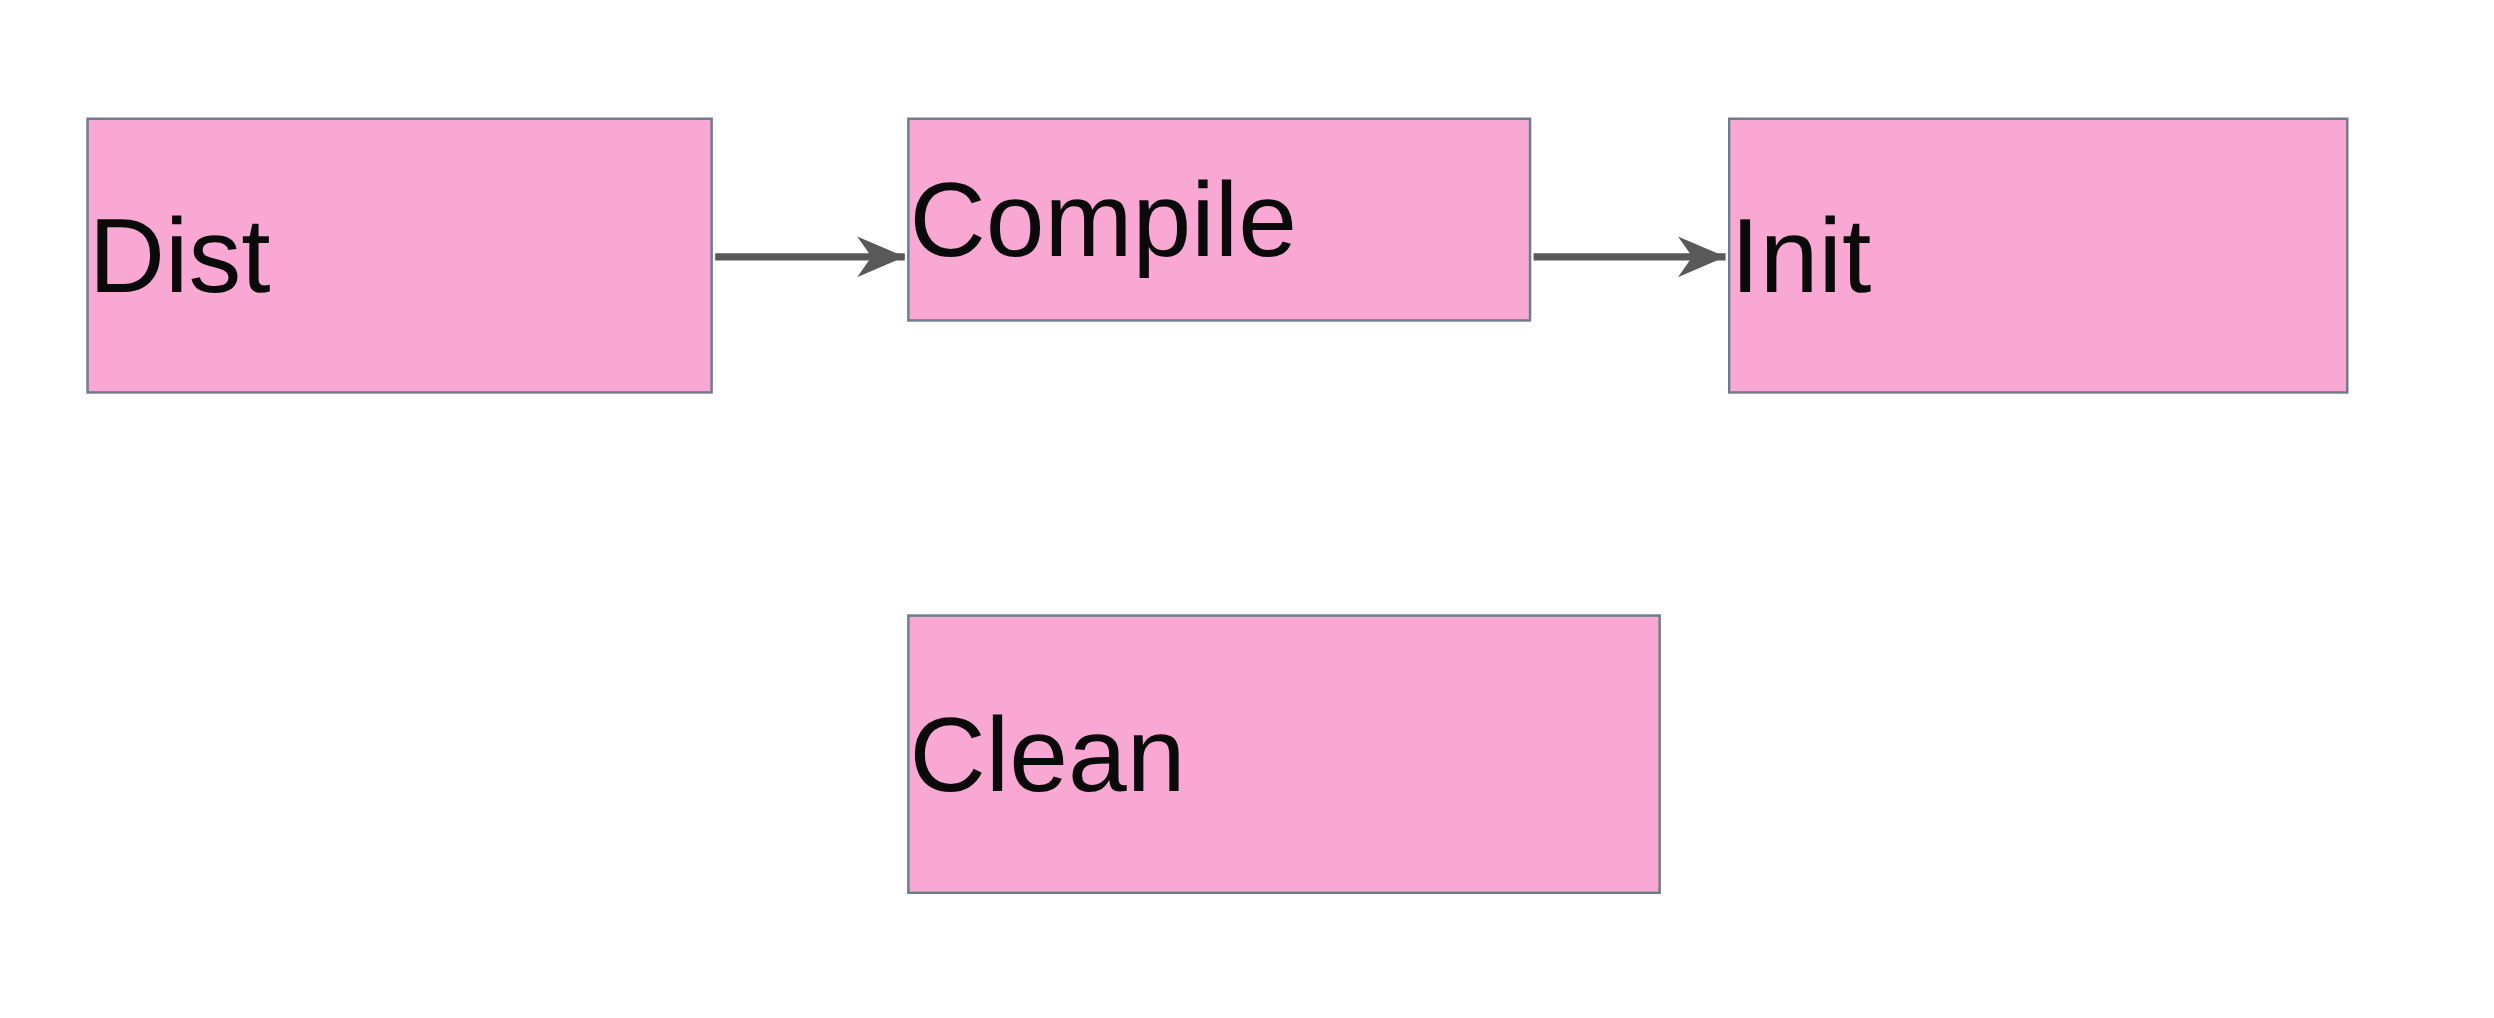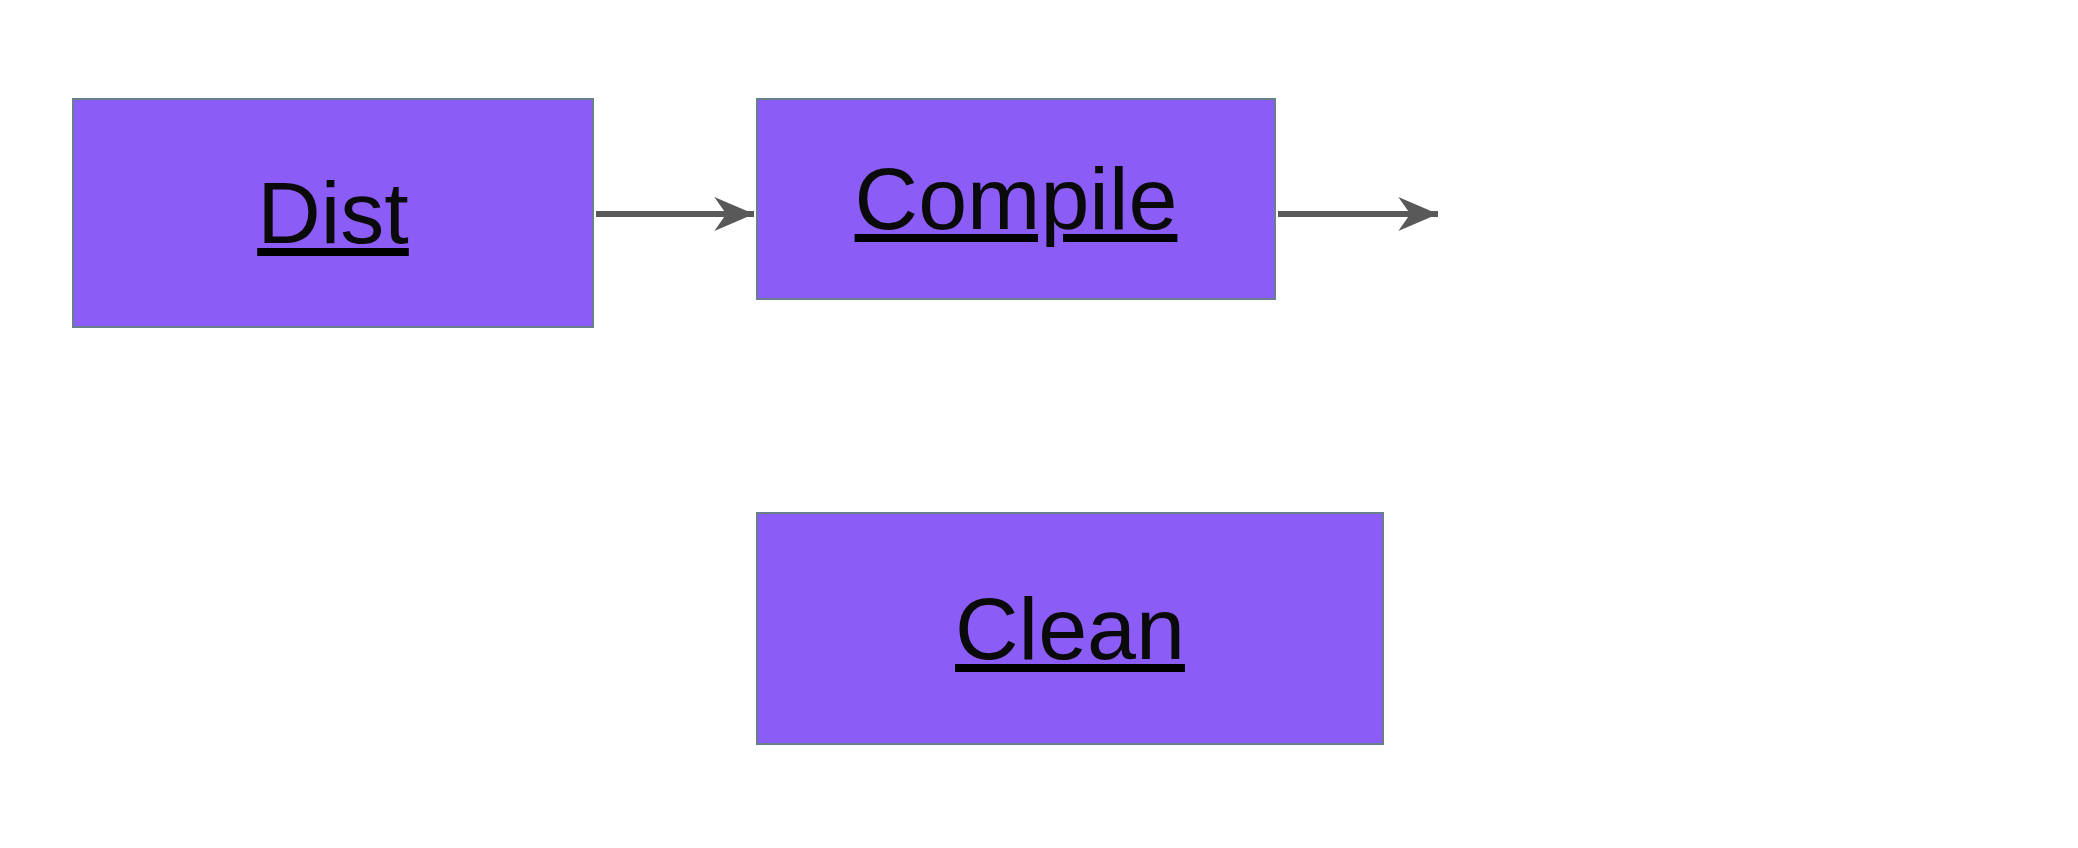--- a/index.html
+++ b/index.html
@@ -19,37 +19,35 @@
     position: absolute;
     left: 0;
     top: 0;
     width: 2078px;
     height: 848px;
     pointer-events: none;
   }
   .node {
     position: absolute;
     box-sizing: border-box;
-    background: #8b5cf6;
+    background: #f9a8d4;
     border: 2.5px solid #68808d;
     display: flex;
     align-items: center;
-    justify-content: center;
-    text-decoration: underline;
   }
   .node-label {
     font-size: 88px;
     font-weight: 400;
     color: #0a0a0a;
     letter-spacing: 0px;
     white-space: nowrap;
     user-select: none;
   }
   #node-dist    { left: 72px;   top: 98px;  width: 522px; height: 230px; }
-  #node-compile { left: 756px;  top: 98px;  width: 520px; height: 202px; }
+  #node-compile { left: 756px;  top: 98px;  width: 520px; height: 170px; }
   #node-init    { left: 1440px; top: 98px;  width: 517px; height: 230px; }
   #node-clean   { left: 756px;  top: 512px; width: 628px; height: 233px; }
 </style>
 </head>
 <body>
 
 <div class="canvas">
 
   <svg class="edges-layer" width="2078" height="848" viewBox="0 0 2078 848" xmlns="http://www.w3.org/2000/svg">
     <defs>
@@ -62,18 +60,21 @@
   </svg>
 
   <div class="node" id="node-dist">
     <span class="node-label">Dist</span>
   </div>
 
   <div class="node" id="node-compile">
     <span class="node-label">Compile</span>
   </div>
 
+  <div class="node" id="node-init">
+    <span class="node-label">Init</span>
+  </div>
 
   <div class="node" id="node-clean">
     <span class="node-label">Clean</span>
   </div>
 
 </div>
 
 </body></html>

